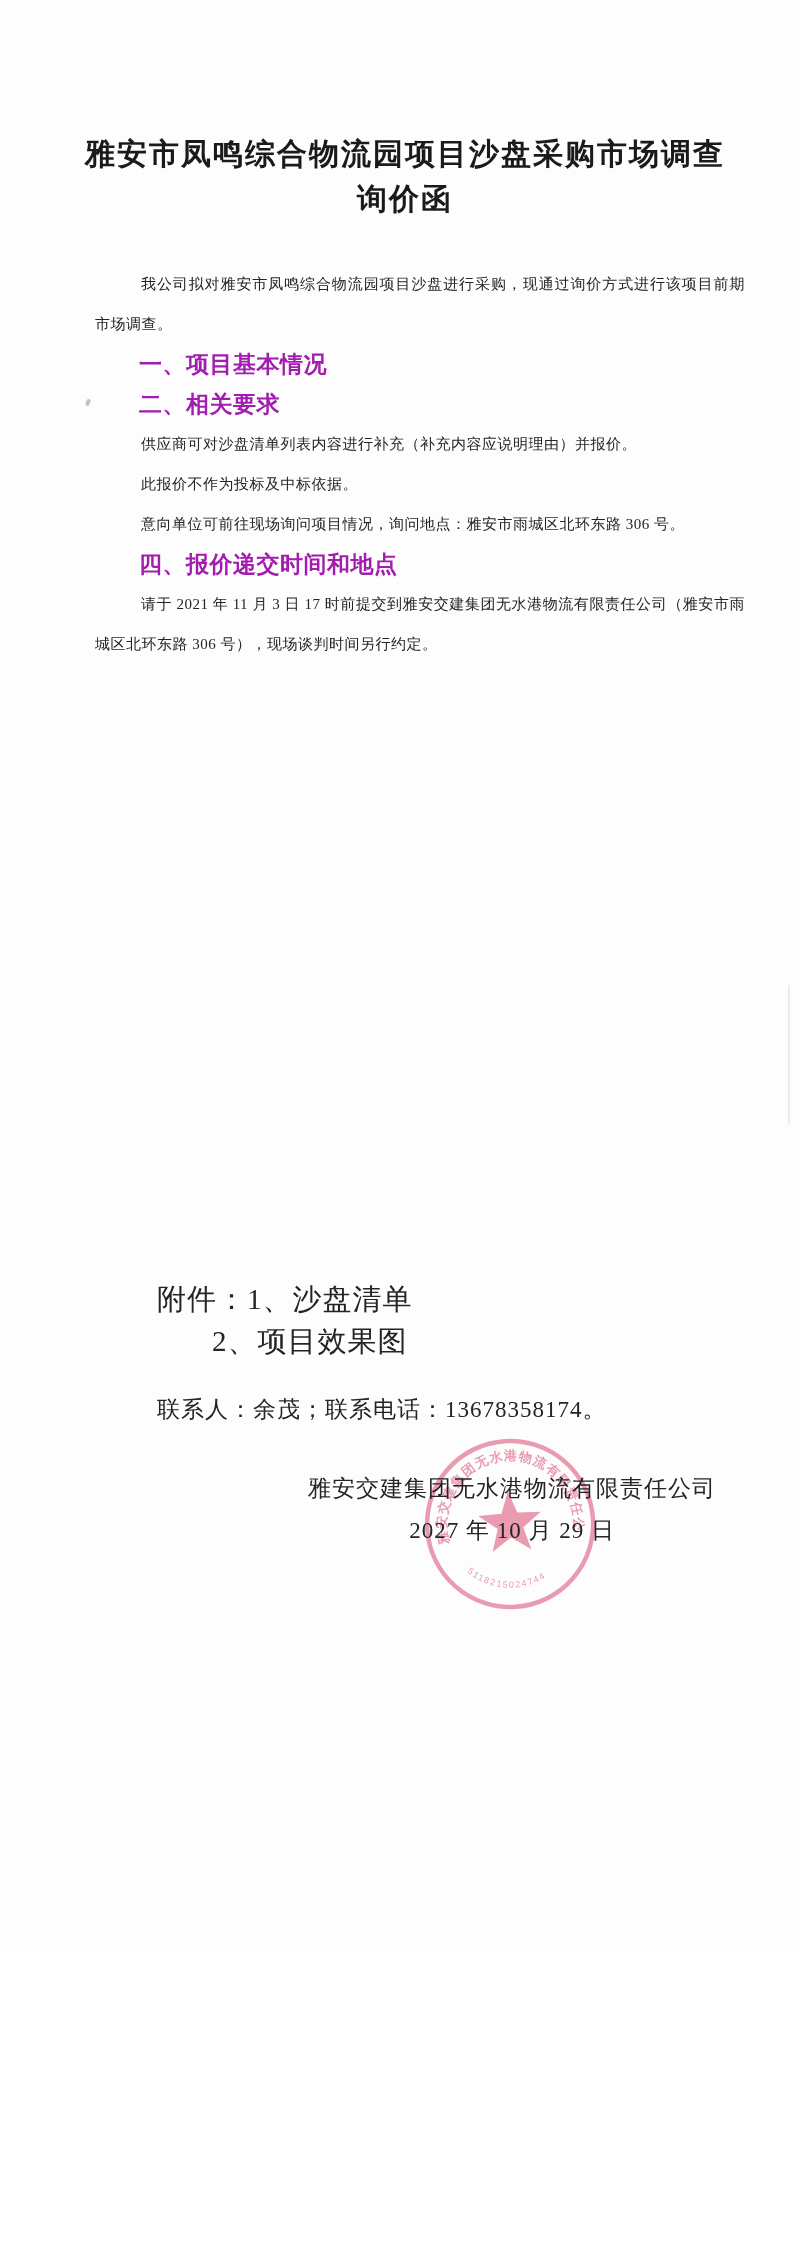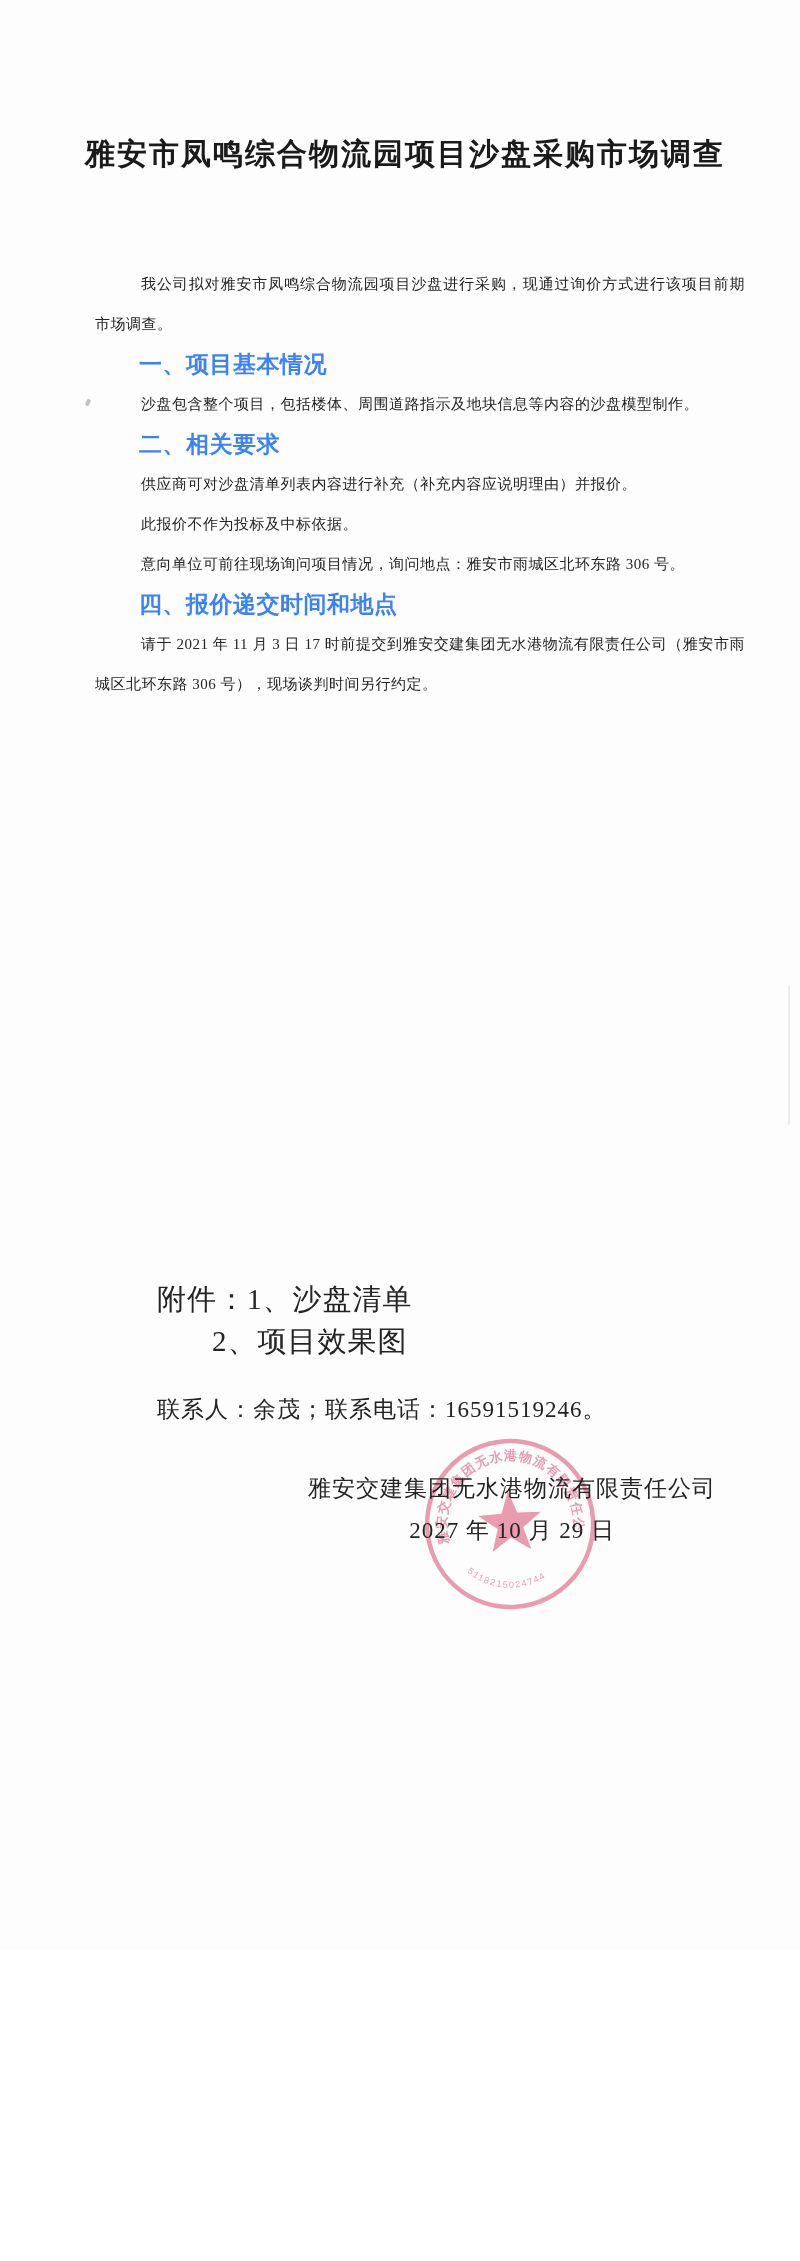--- a/index.html
+++ b/index.html
@@ -31,21 +31,21 @@
     text-align:justify;
     letter-spacing:0.5px;
     color:#242424;
   }
   .body-block h2{
     margin:0;
     font-family:"Liberation Sans","DejaVu Sans",sans-serif;
     font-weight:bold;
     font-size:23px;line-height:40px;
     text-indent:44px;
-    color:#3b82f6;
+    color:#a21caf;
     letter-spacing:0.5px;
   }
   .attachments{
     position:absolute;top:1278px;left:157px;
     font-size:29px;line-height:42px;
     color:#242424;letter-spacing:1px;
     z-index:2;
   }
   .attachments .att-item-2{padding-left:55px;}
   .contact{
@@ -85,44 +85,44 @@
     z-index:1;
   }
 </style>
 </head>
 <body>
 
 <div class="page">
 
   <div class="title">
     <div>雅安市凤鸣综合物流园项目沙盘采购市场调查</div>
+    <div>询价函</div>
   </div>
 
   <div class="body-block">
     <p>我公司拟对雅安市凤鸣综合物流园项目沙盘进行采购，现通过询价方式进行该项目前期市场调查。</p>
 
     <h2>一、项目基本情况</h2>
-    <p>沙盘包含整个项目，包括楼体、周围道路指示及地块信息等内容的沙盘模型制作。</p>
 
     <h2>二、相关要求</h2>
     <p>供应商可对沙盘清单列表内容进行补充（补充内容应说明理由）并报价。</p>
 
     <p>此报价不作为投标及中标依据。</p>
     <p>意向单位可前往现场询问项目情况，询问地点：雅安市雨城区北环东路 306 号。</p>
 
     <h2>四、报价递交时间和地点</h2>
     <p>请于 2021 年 11 月 3 日 17 时前提交到雅安交建集团无水港物流有限责任公司（雅安市雨城区北环东路 306 号），现场谈判时间另行约定。</p>
   </div>
 
   <div class="attachments">
     <div class="att-item-1"><span>附件：</span><span>1、沙盘清单</span></div>
     <div class="att-item-2">2、项目效果图</div>
   </div>
 
-  <div class="contact">联系人：余茂；联系电话：16591519246。</div>
+  <div class="contact">联系人：余茂；联系电话：13678358174。</div>
 
   <div class="signature">
     <div>雅安交建集团无水港物流有限责任公司</div>
     <div>2027 年 10 月 29 日</div>
   </div>
 
   <svg class="seal" viewBox="0 0 178 178" xmlns="http://www.w3.org/2000/svg">
     <circle cx="89" cy="91" r="83" fill="none" stroke="#e5839e" stroke-width="4.5"></circle>
     <polygon points="89,58 96.9,80.1 120.4,80.8 101.8,95.2 108.4,117.7 89,104.5 69.6,117.7 76.2,95.2 57.6,80.8 81.1,80.1" fill="#e5839e"></polygon>
     <defs>

